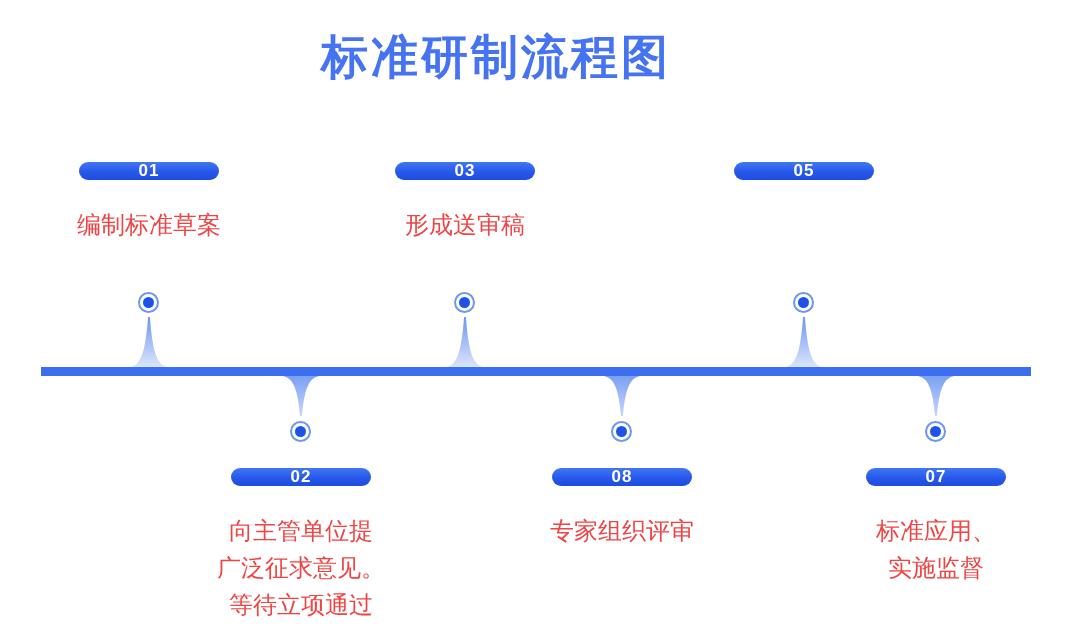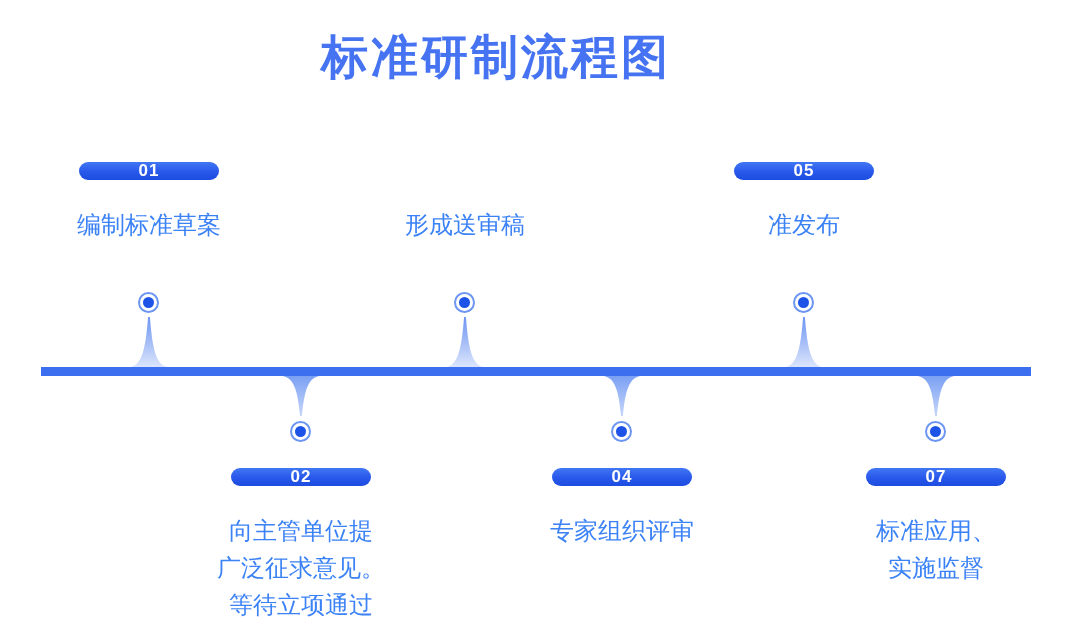--- a/index.html
+++ b/index.html
@@ -36,21 +36,21 @@
     color:#ffffff;font-weight:700;font-size:17px;letter-spacing:1px;
   }
   .step.top .pill{top:0;}
   .step.bottom .pill{top:92px;align-items:center;}
 
   .label{
     position:absolute;left:-10px;right:-10px;
     text-align:center;
     font-family:"Liberation Serif","DejaVu Serif",serif;
     font-size:24px;line-height:37px;
-    color:#3b82f6;
+    color:#ef4444;
   }
   .step.top .label{top:45px;}
   .s1 .label{top:55px;}
   .step.bottom .label{top:137px;}
   .s4 .label{top:149px;}
 
   .ring{
     position:absolute;left:99px;
     width:17px;height:17px;
     border:2px solid #6d95f2;border-radius:50%;
@@ -110,20 +110,23 @@
     <span>02</span>
   </div>
   <div class="label">
     <div>向主管单位提</div>
     <div>广泛征求意见。</div>
     <div>等待立项通过</div>
   </div>
 </div>
 
 <div class="step top s3">
+  <div class="pill">
+    <span>03</span>
+  </div>
   <div class="label">
     <div>形成送审稿</div>
   </div>
   <div class="ring">
       <div class="dot"></div>
     </div>
   <svg class="spike" width="36" height="52" viewBox="0 0 36 52">
     <defs>
         <linearGradient id="gU3" x1="0" y1="0" x2="0" y2="1">
       <stop offset="0" stop-color="#6e95f2"></stop>
@@ -141,33 +144,32 @@
       <stop offset="0" stop-color="#7ba0f3"></stop>
           <stop offset="1" stop-color="#c6d6fa"></stop>
     </linearGradient>
       </defs>
     <path d="M0,0 C13,2.4 15,21 17.1,40 L18.9,40 C21,21 23,2.4 36,0 Z" fill="url(#gD4)"></path>
   </svg>
   <div class="ring">
       <div class="dot"></div>
     </div>
   <div class="pill">
-    <span>04</span>
+    <span>08</span>
   </div>
   <div class="label">
     <div>专家组织评审</div>
   </div>
 </div>
 
 <div class="step top s5">
   <div class="pill">
     <span>05</span>
   </div>
   <div class="label">
-    <div>准发布</div>
   </div>
   <div class="ring">
       <div class="dot"></div>
     </div>
   <svg class="spike" width="36" height="52" viewBox="0 0 36 52">
     <defs>
         <linearGradient id="gU5" x1="0" y1="0" x2="0" y2="1">
       <stop offset="0" stop-color="#6e95f2"></stop>
           <stop offset="1" stop-color="#dbe5fc"></stop>
     </linearGradient>

